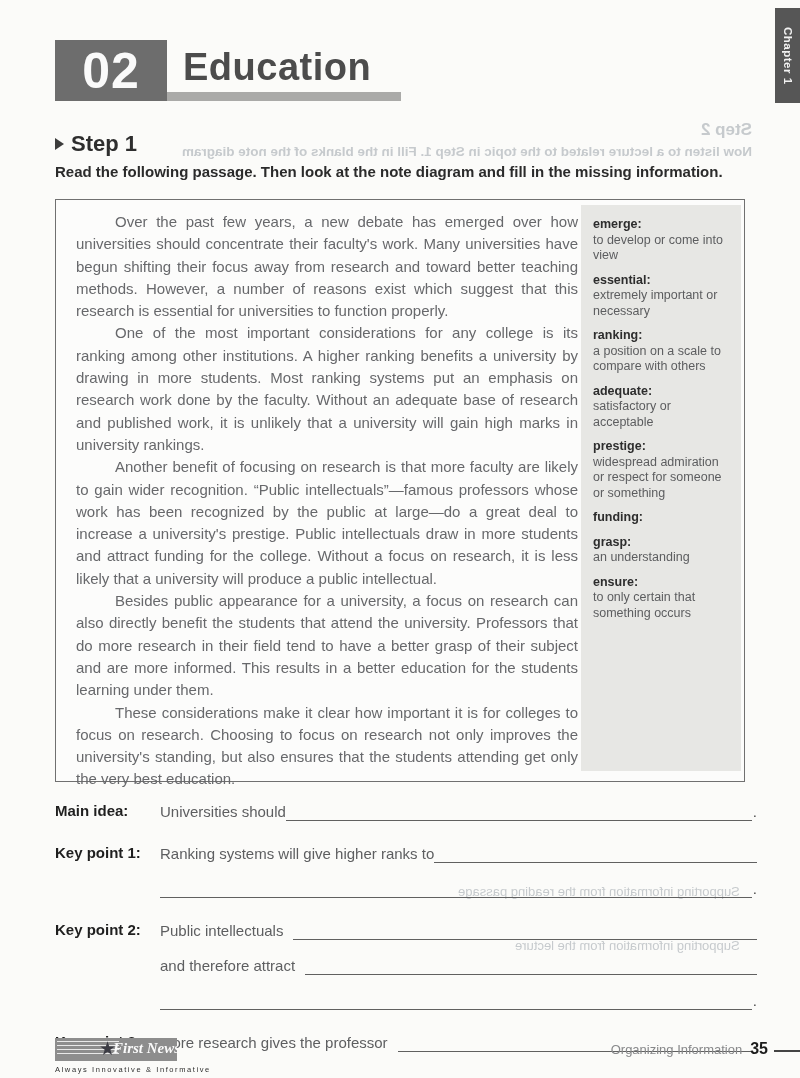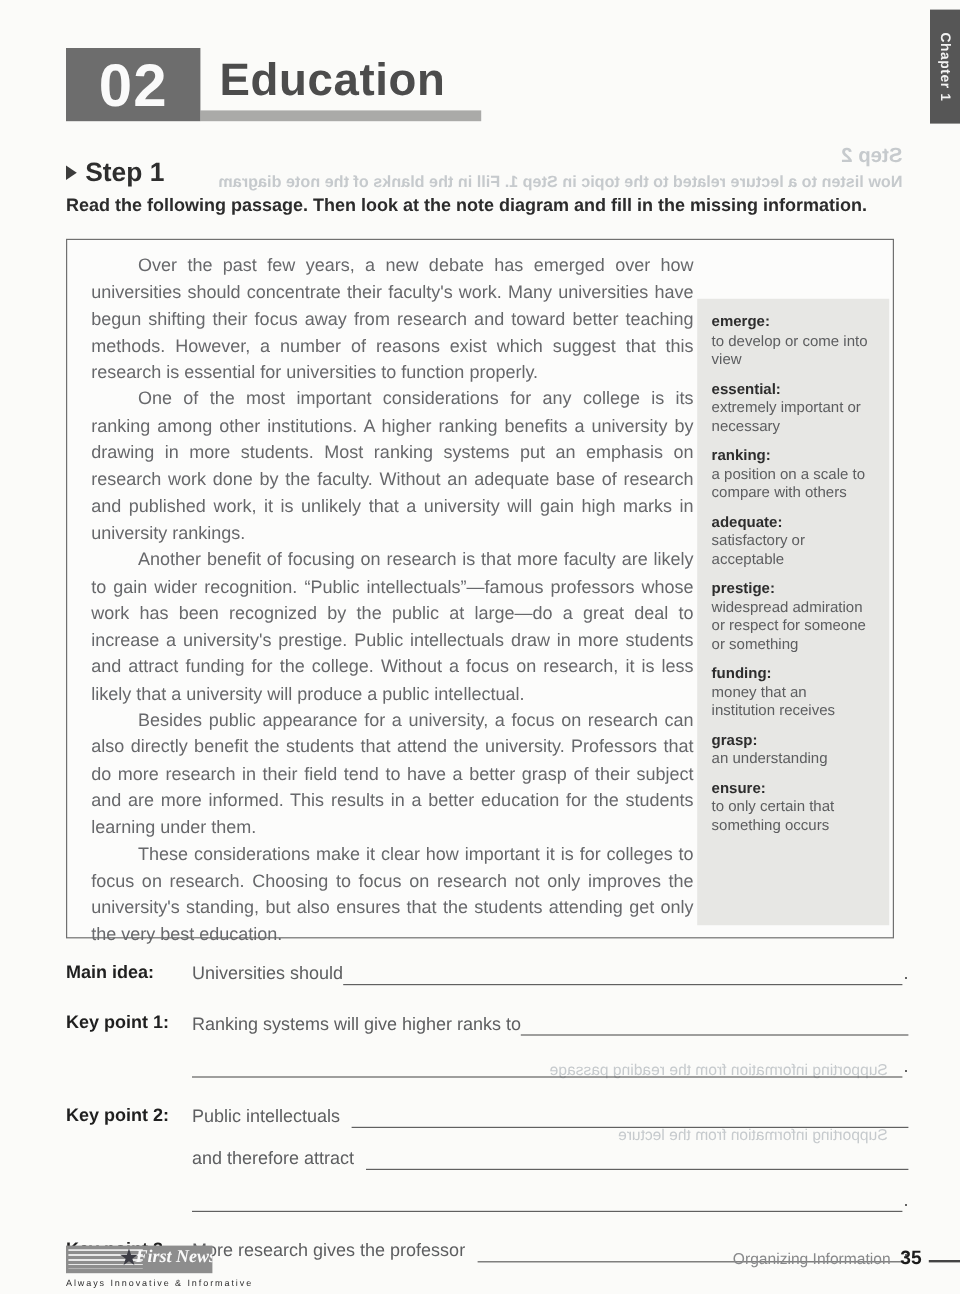--- a/index.html
+++ b/index.html
@@ -60,21 +60,21 @@
     background: #fcfcfb; border: 1.5px solid #707070;
   }
   .passage {
     position: absolute; top: 11px; left: 20px; width: 502px;
     font-size: 15px; line-height: 22.3px; color: #67686b;
     text-align: justify;
   }
   .passage p { text-indent: 2.6em; }
   .vocab-panel {
     position: absolute; top: 5px; right: 3px; bottom: 10px; width: 160px;
-    background: #e7e7e4; padding: 12px 16px 10px 12px; margin-top: 44px;
+    background: #e7e7e4; padding: 12px 16px 10px 12px;
   }
   .vocab-entry { margin-bottom: 9px; }
   .vocab-term { font-size: 12.5px; font-weight: bold; color: #2d2d2d; line-height: 15.5px; }
   .vocab-def  { font-size: 12.5px; color: #5c5d5f; line-height: 15.5px; }
 
   
   .notes { position: absolute; top: 802px; left: 55px; width: 702px; }
   .note-row { display: flex; margin-bottom: 11px; }
   .note-label {
     width: 105px; flex: 0 0 105px;
@@ -179,21 +179,20 @@
     <div class="vocab-entry">
       <div class="vocab-term">adequate:</div>
       <div class="vocab-def">satisfactory or acceptable</div>
     </div>
     <div class="vocab-entry">
       <div class="vocab-term">prestige:</div>
       <div class="vocab-def">widespread admiration or respect for someone or something</div>
     </div>
     <div class="vocab-entry">
       <div class="vocab-term">funding:</div>
-      <div class="vocab-def">money that an institution receives</div>
     </div>
     <div class="vocab-entry">
       <div class="vocab-term">grasp:</div>
       <div class="vocab-def">an understanding</div>
     </div>
     <div class="vocab-entry">
       <div class="vocab-term">ensure:</div>
       <div class="vocab-def">to only certain that something occurs</div>
     </div>
   </div>

